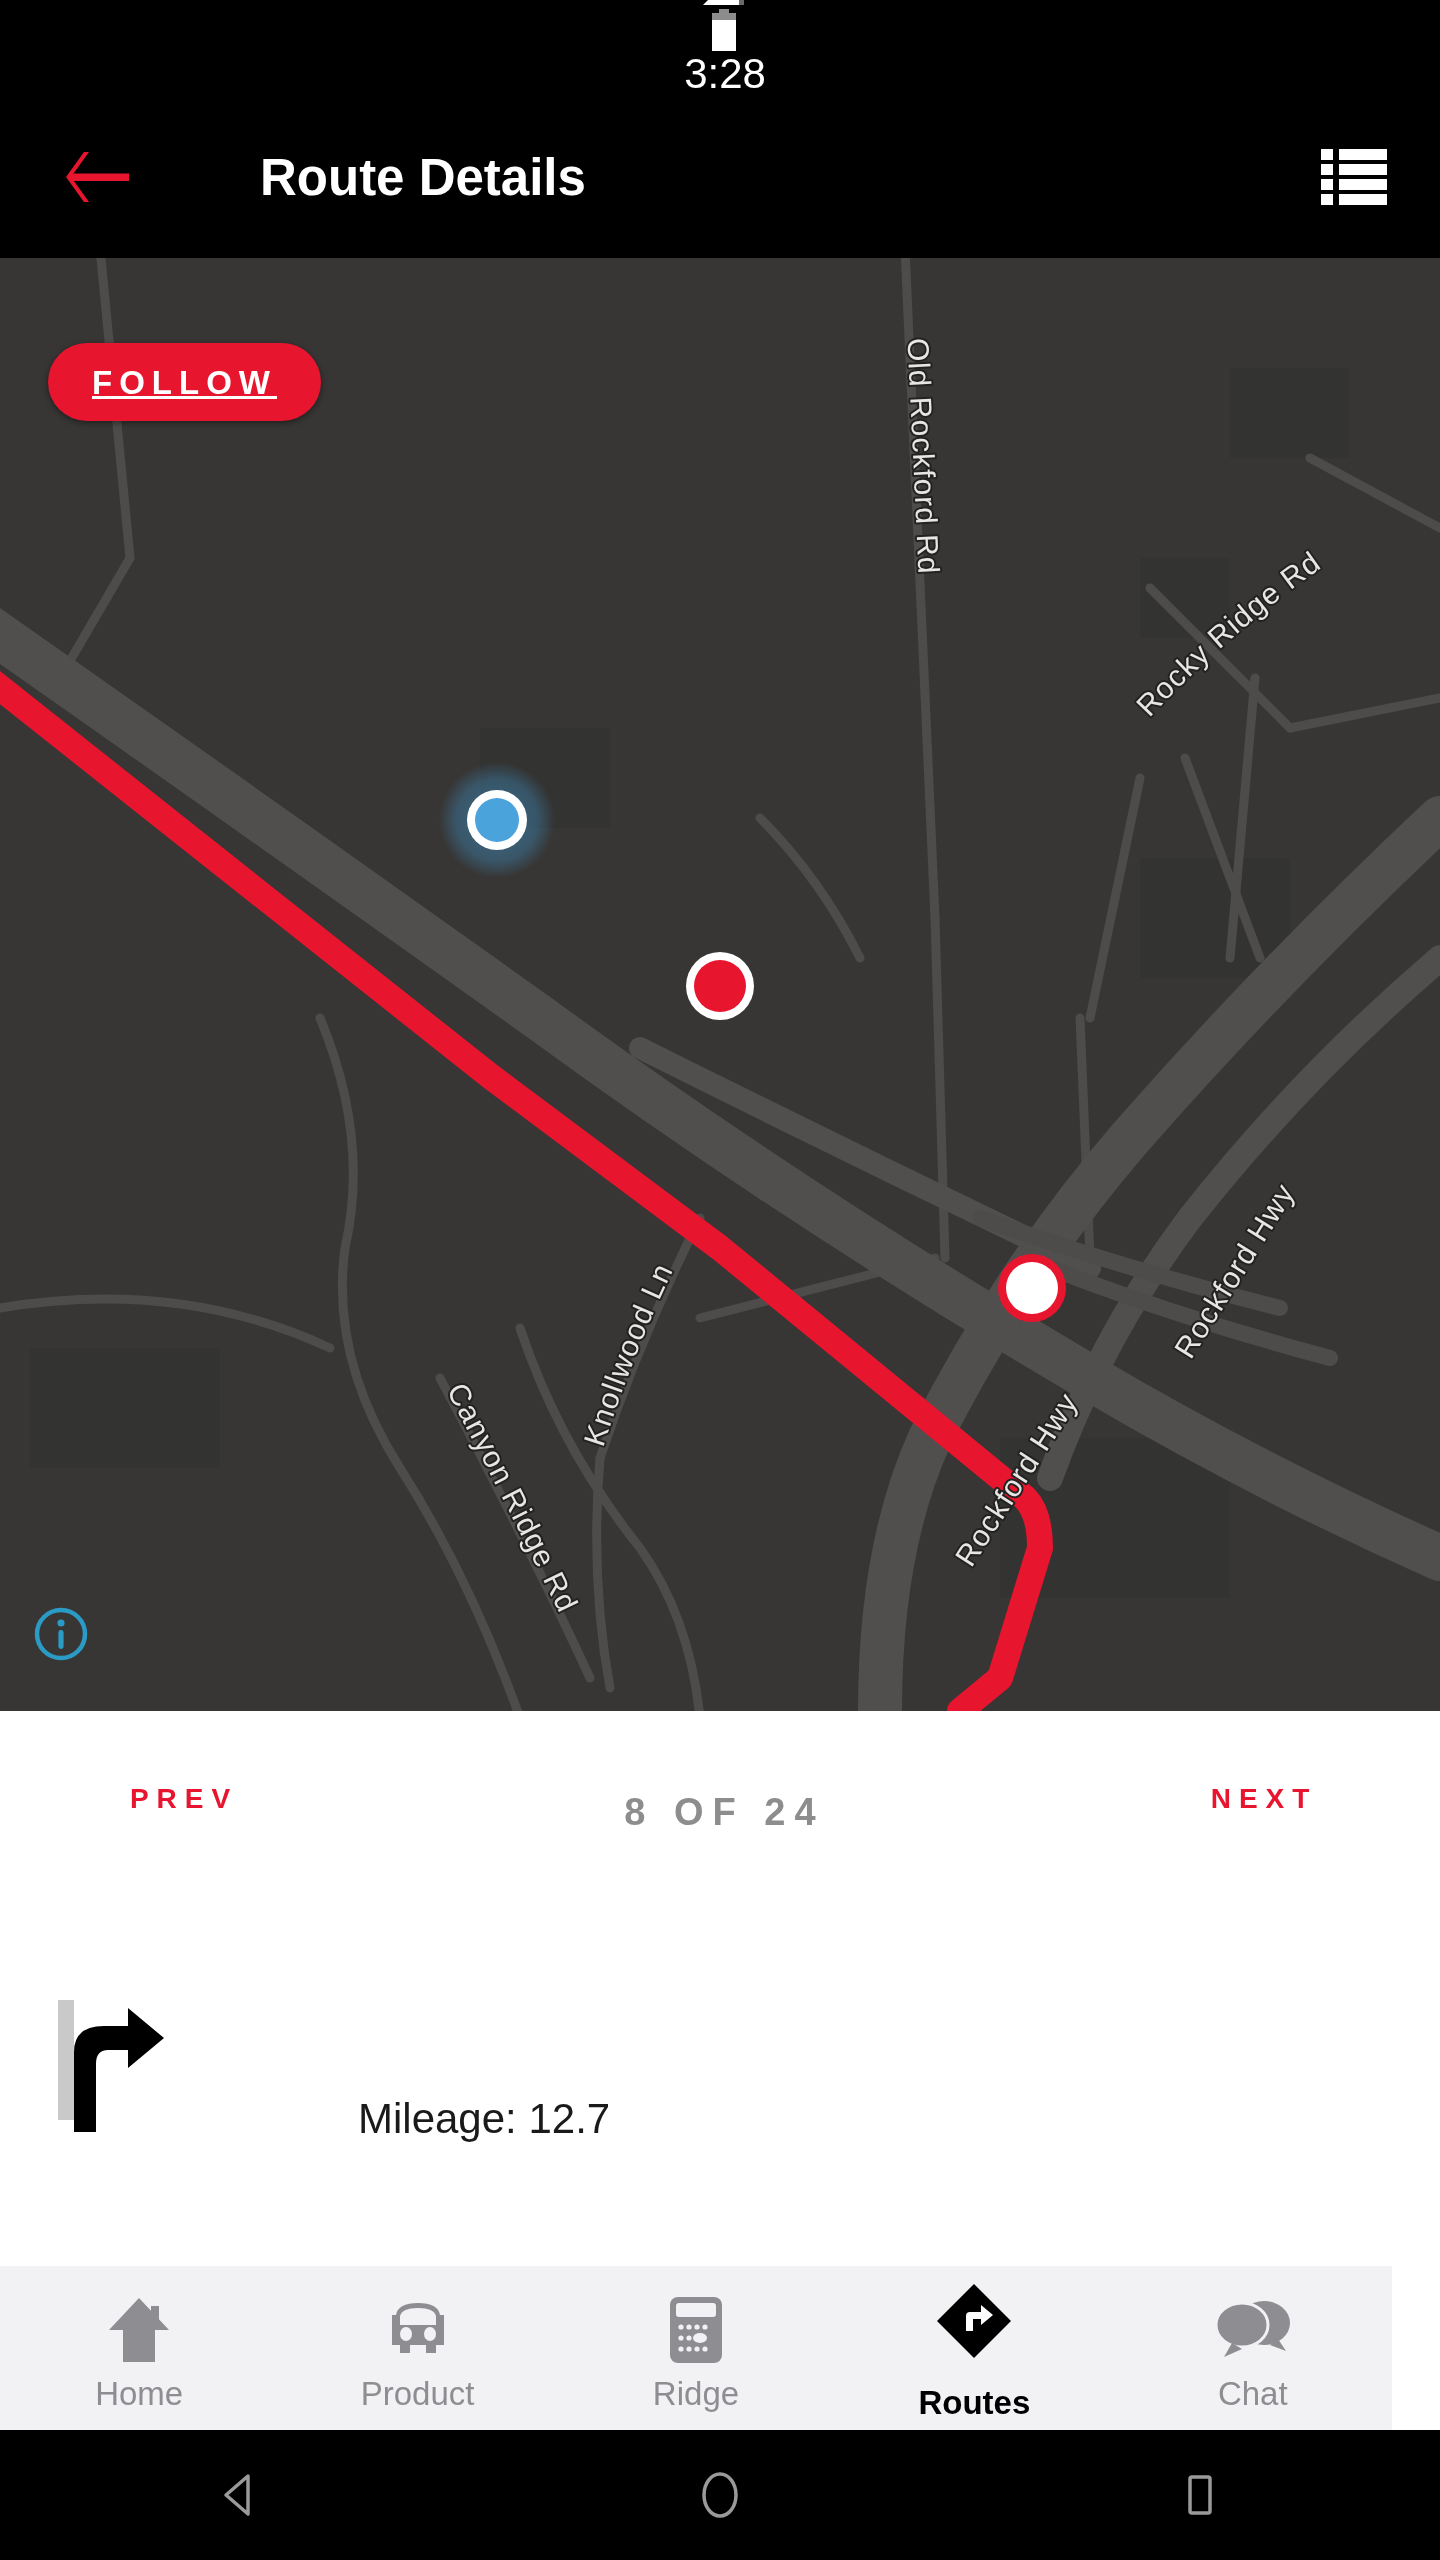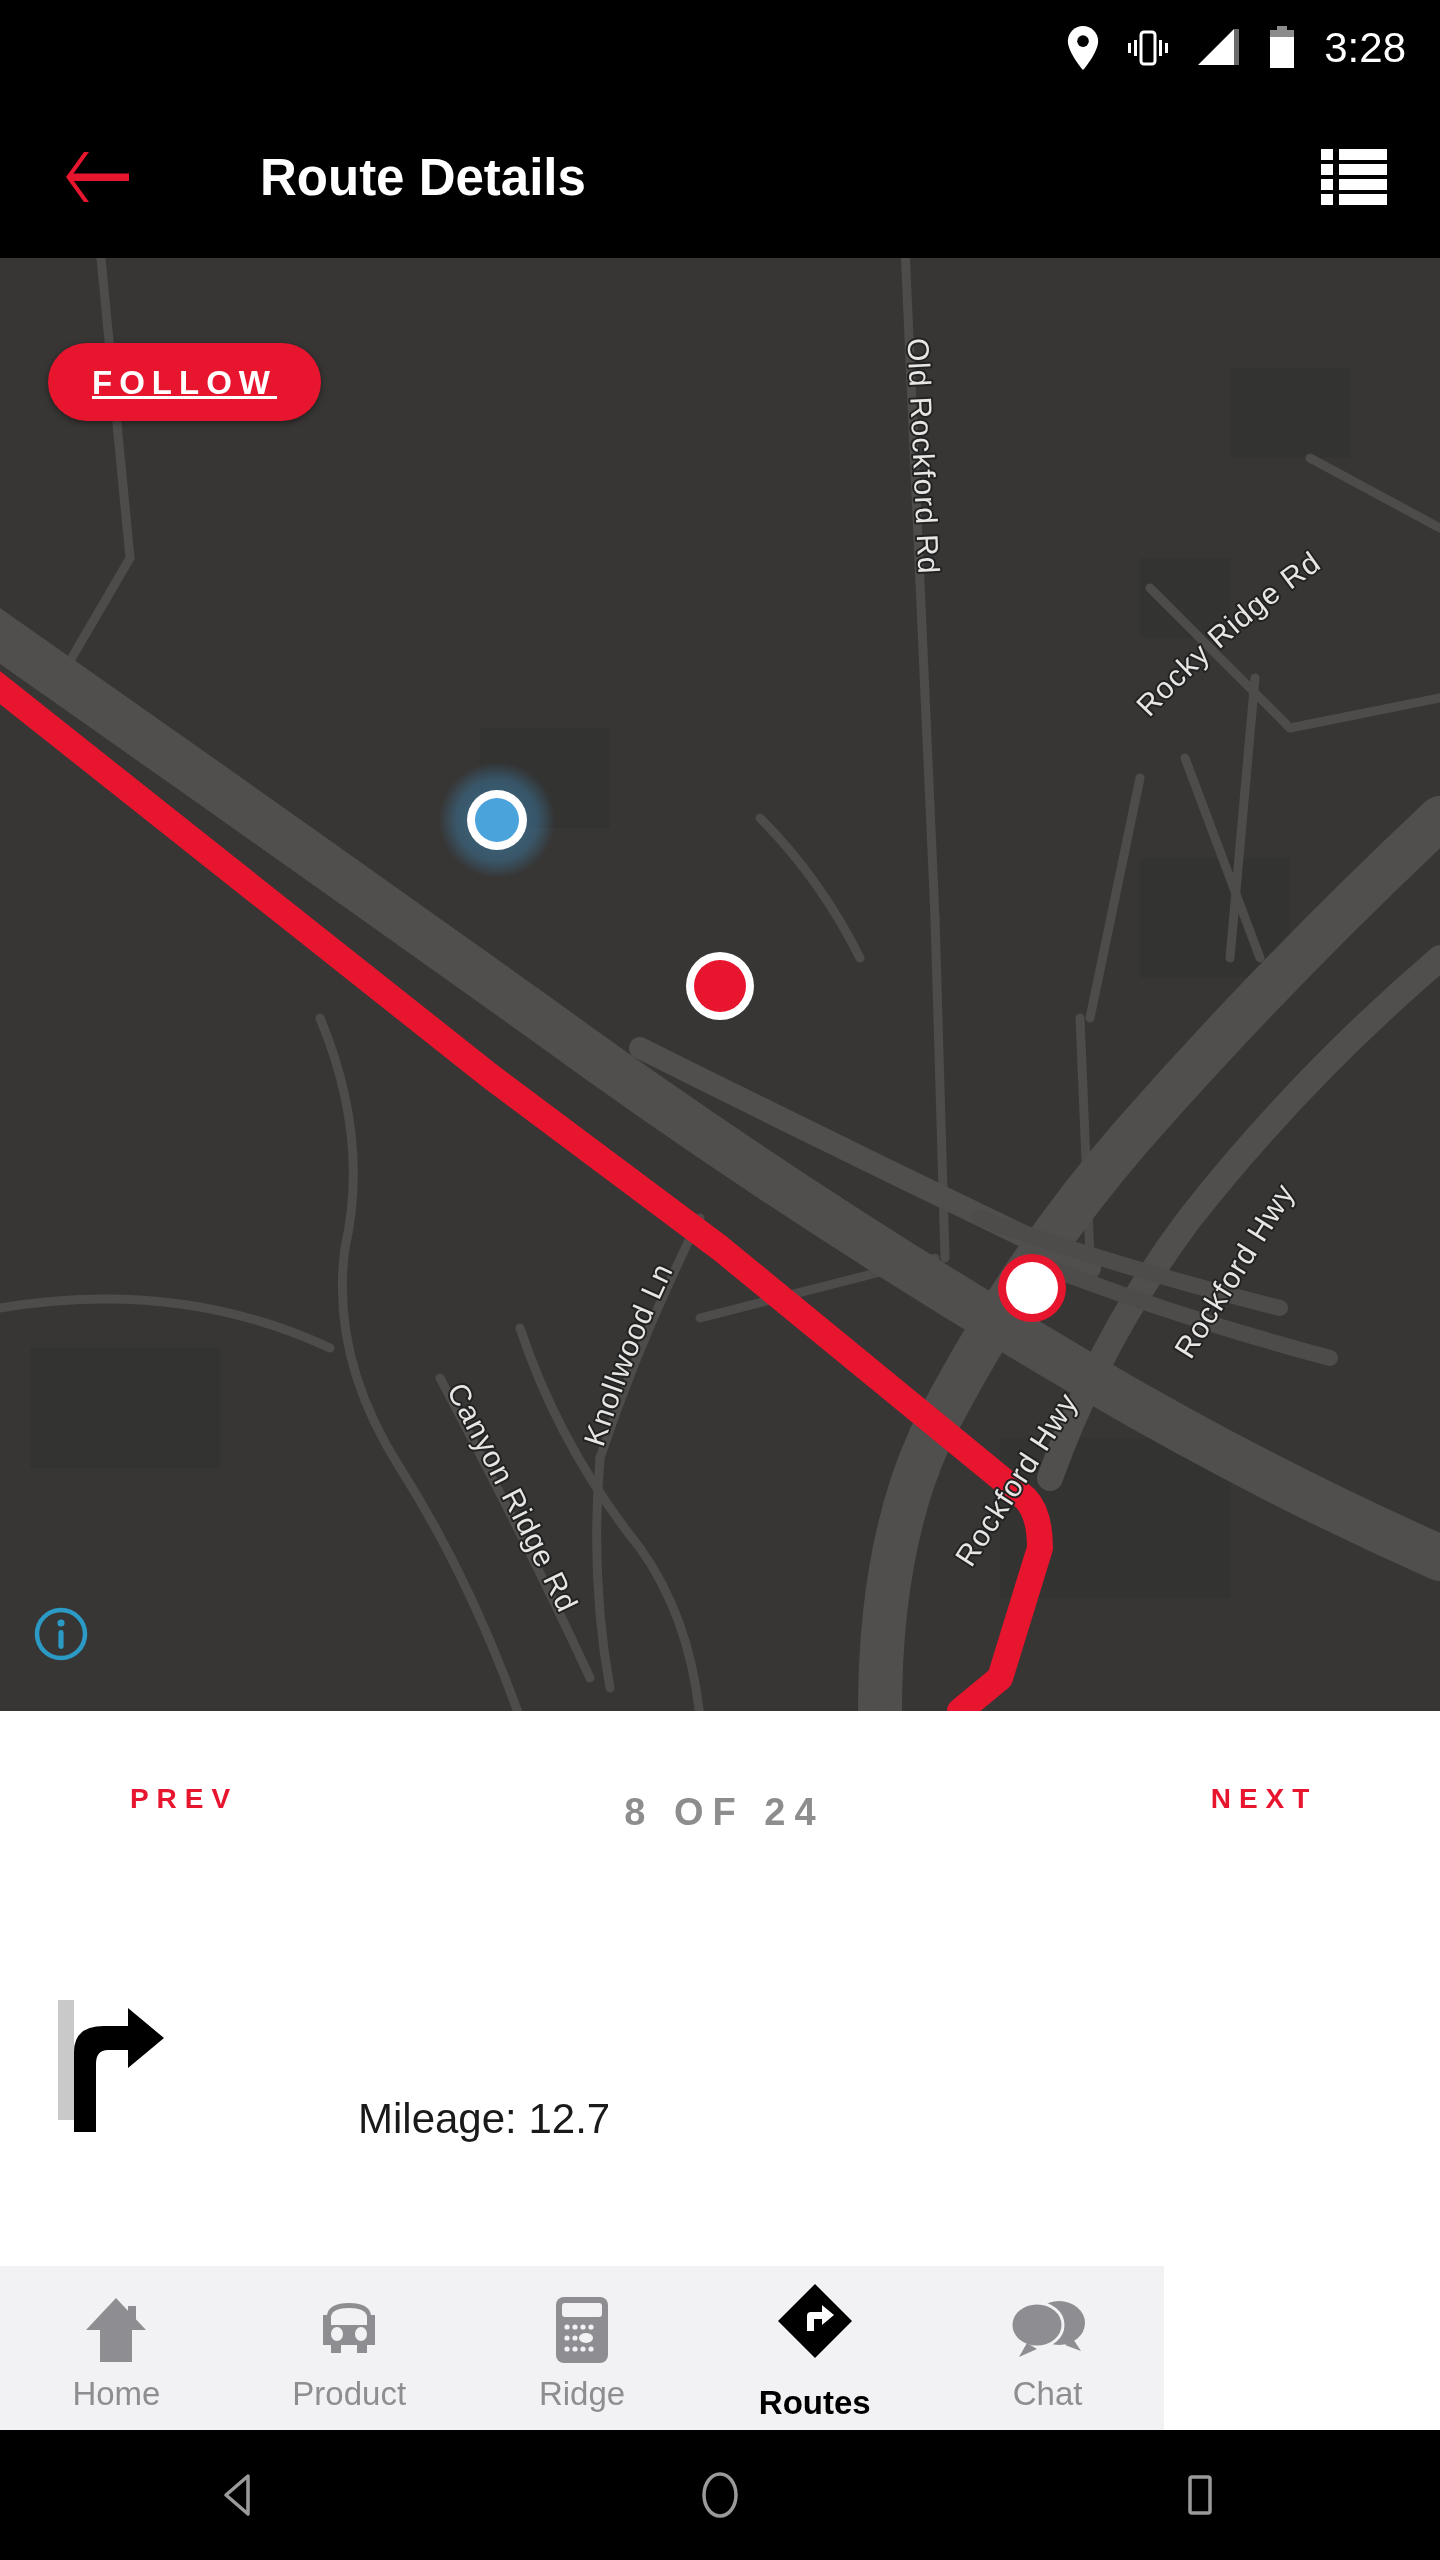--- a/index.html
+++ b/index.html
@@ -19,22 +19,23 @@
 
   
   #status-bar {
     position: absolute;
     left: 0; top: 0;
     width: 1440px; height: 95px;
     background: #000000;
     display: flex;
     align-items: center;
     justify-content: flex-end;
-    padding-right: 34px;
+    padding-right: 18px;
     box-sizing: border-box;
+    flex-direction: column;
   }
   .sb-icon { display: inline-flex; align-items: center; margin-left: 26px; }
   #status-time {
     color: #ffffff;
     font-size: 42px;
     font-weight: 400;
     margin-left: 28px;
     letter-spacing: 0px;
     line-height: 1;
   }
@@ -169,24 +170,25 @@
     color: #1a1a1a;
     font-size: 42px;
     font-weight: 400;
     line-height: 1;
   }
 
   
   #bottom-nav {
     position: absolute;
     left: 0; top: 2266px;
-    width: 1164px; height: 164px;
+    width: 1392px; height: 164px;
     background: #f2f1f3;
     display: flex;
     align-items: center;
+    justify-content: flex-end;
   }
   .nav-item {
     flex: 1 1 0;
     height: 100%;
     display: flex;
     flex-direction: column;
     align-items: center;
     justify-content: center;
     cursor: pointer;
     padding-top: 6px;

